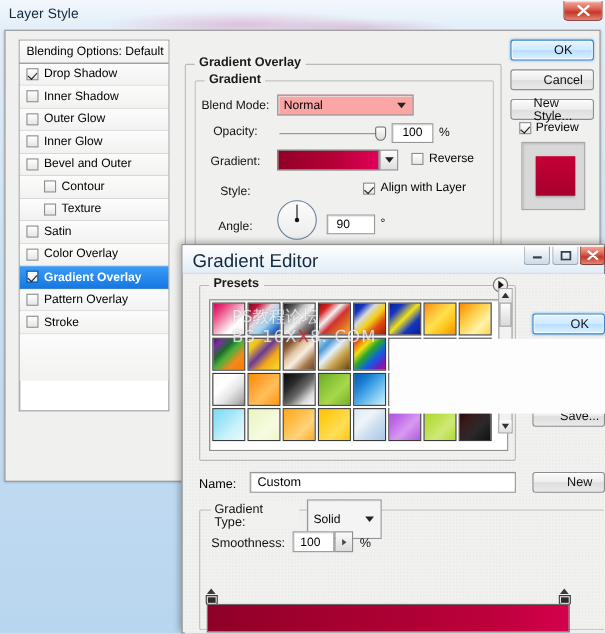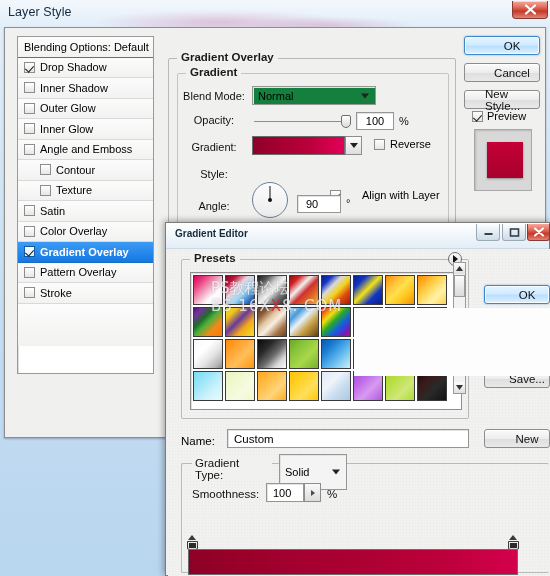--- a/index.html
+++ b/index.html
@@ -104,21 +104,21 @@
   }
   #grad-inner {
     position: absolute; left: 8px; top: 14px; width: 272px; height: 163px;
     border: 1px solid #c4c4c4; border-radius: 2px;
   }
   .fld-label {
     position: absolute; text-align: center; font-size: 11px; color:#111;
   }
   .combo {
     position: absolute;
-    background: #15803d; border: 1px solid #969696;
+    background: #fca5a5; border: 1px solid #969696;
     box-shadow: inset 1px 1px 0 #e3e3e3;
     display: flex; align-items: center;
     padding-left: 5px; font-size: 11px;
   }
   .combo .arrow {
     position: absolute; right: 6px; top: 50%;
     width:0;height:0;border-left:4px solid transparent;border-right:4px solid transparent;
     border-top:5px solid #222; transform: translateY(-50%);
   }
   .numbox {
@@ -192,21 +192,21 @@
     position:absolute; left:165px; top:222px; width:385px; height:354px;
     background:#f0f0ef;
     border:1px solid #7c7c7c;
     box-shadow: -2px -2px 6px rgba(0,0,0,.22), 2px 2px 8px rgba(0,0,0,.25);
   }
   #ge-titlebar {
     position:absolute;left:0;top:0;width:100%;height:26px;
     background: linear-gradient(180deg,#ffffff 0%, #f2f7fb 45%, #e2edf6 100%);
     border-bottom:1px solid #cfd8e0;
   }
-  #ge-title { position:absolute; left:9px; top:5px; font-size:10px; color:#13293d;font-weight:bold; }
+  #ge-title { position:absolute; left:9px; top:5px; font-size:17px; color:#13293d; }
   .winbtn {
     position:absolute; top:1px; width:24px;height:17px;
     border:1px solid #9aa7b4; border-top:none; border-radius:0 0 3px 3px;
     background: linear-gradient(180deg,#fdfefe 0%,#e4ecf3 50%,#cfdbe6 100%);
     display:flex;align-items:center;justify-content:center;
   }
   .winbtn.close {
     border-color:#8a3a34;
     background: linear-gradient(180deg,#f6a89c 0%, #e2705f 35%, #c6382a 60%, #e08575 100%);
   }
@@ -335,21 +335,21 @@
         <div class="sl-item">
           <span class="cbx"></span>
           <span>Outer Glow</span>
         </div>
         <div class="sl-item">
           <span class="cbx"></span>
           <span>Inner Glow</span>
         </div>
         <div class="sl-item">
           <span class="cbx"></span>
-          <span>Angle and Emboss</span>
+          <span>Bevel and Outer</span>
         </div>
         <div class="sl-item indent">
           <span class="cbx"></span>
           <span>Contour</span>
         </div>
         <div class="sl-item indent">
           <span class="cbx"></span>
           <span>Texture</span>
         </div>
         <div class="sl-item">
@@ -397,21 +397,21 @@
 
         <div class="fld-label" style="left:2px;top:67px;width:68px;">Gradient:</div>
         <div id="gradient-swatch" style="left:74px;top:62px;width:93px;height:19px;"></div>
         <div id="gradient-swatch-btn" style="left:167px;top:62px;width:17px;height:19px;"></div>
         <div style="position:absolute;left:196px;top:64px;display:flex;align-items:center;gap:5px;">
           <span class="cbx" style="margin-right:0;"></span>
           <span>Reverse</span>
         </div>
 
         <div class="fld-label" style="left:2px;top:94px;width:68px;">Style:</div>
-        <div style="position:absolute;left:152px;top:91px;display:flex;align-items:center;gap:21px;margin-top:24px;">
+        <div style="position:absolute;left:152px;top:91px;display:flex;align-items:center;gap:5px;">
           <span class="cbx checked" style="margin-right:0;"></span>
           <span>Align with Layer</span>
         </div>
 
         <div class="fld-label" style="left:2px;top:126px;width:68px;">Angle:</div>
         <div id="angle-dial" style="left:74px;top:108px;">
           <div class="needle"></div>
           <div class="hub"></div>
         </div>
         <div class="numbox" style="left:119px;top:121px;width:44px;height:18px;justify-content:flex-start;padding-left:8px;">

